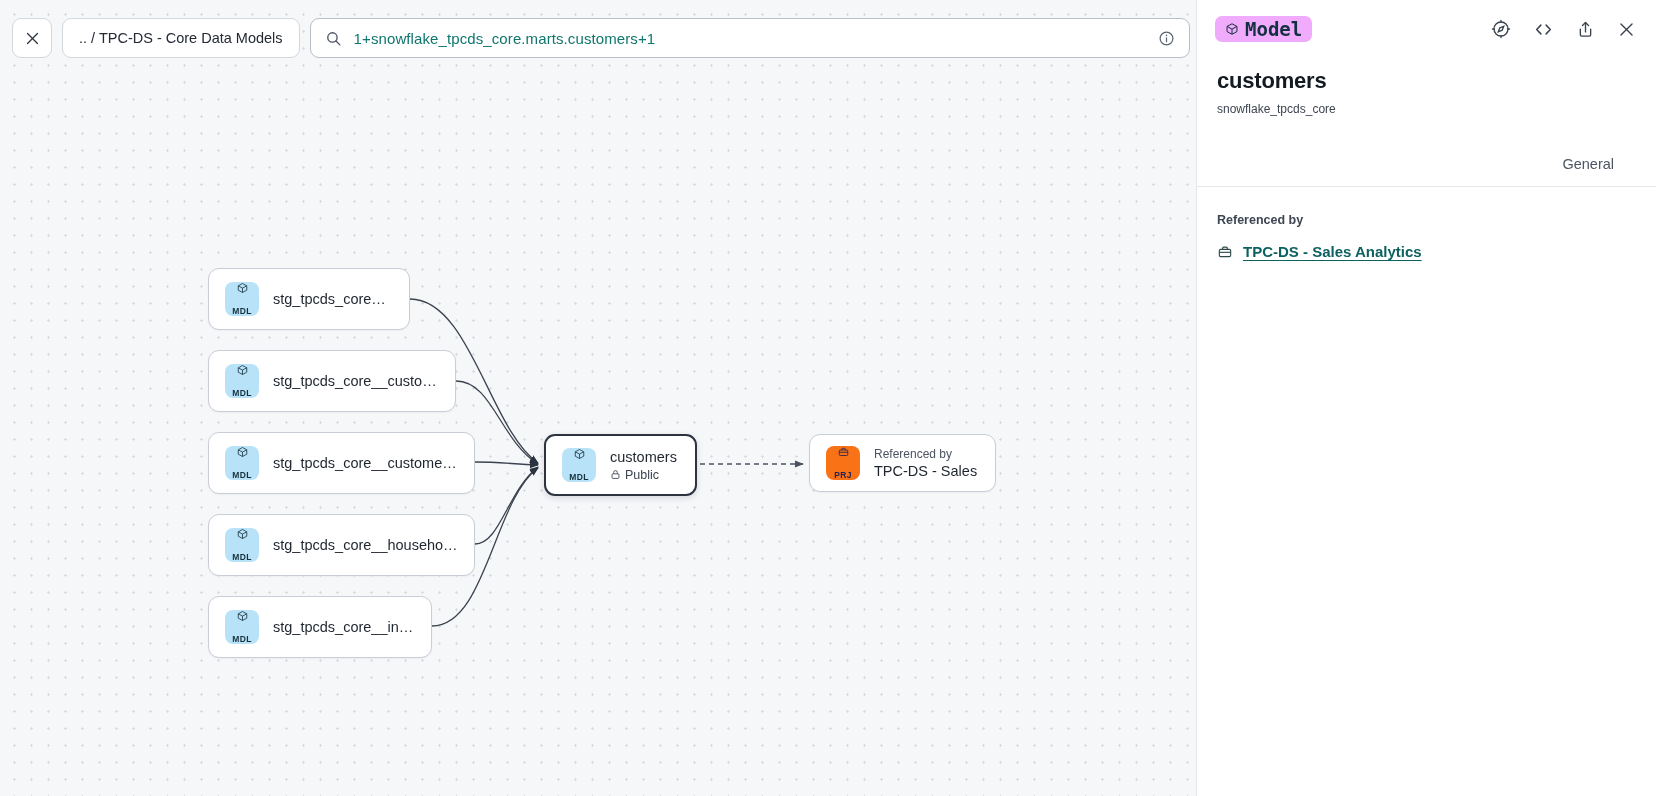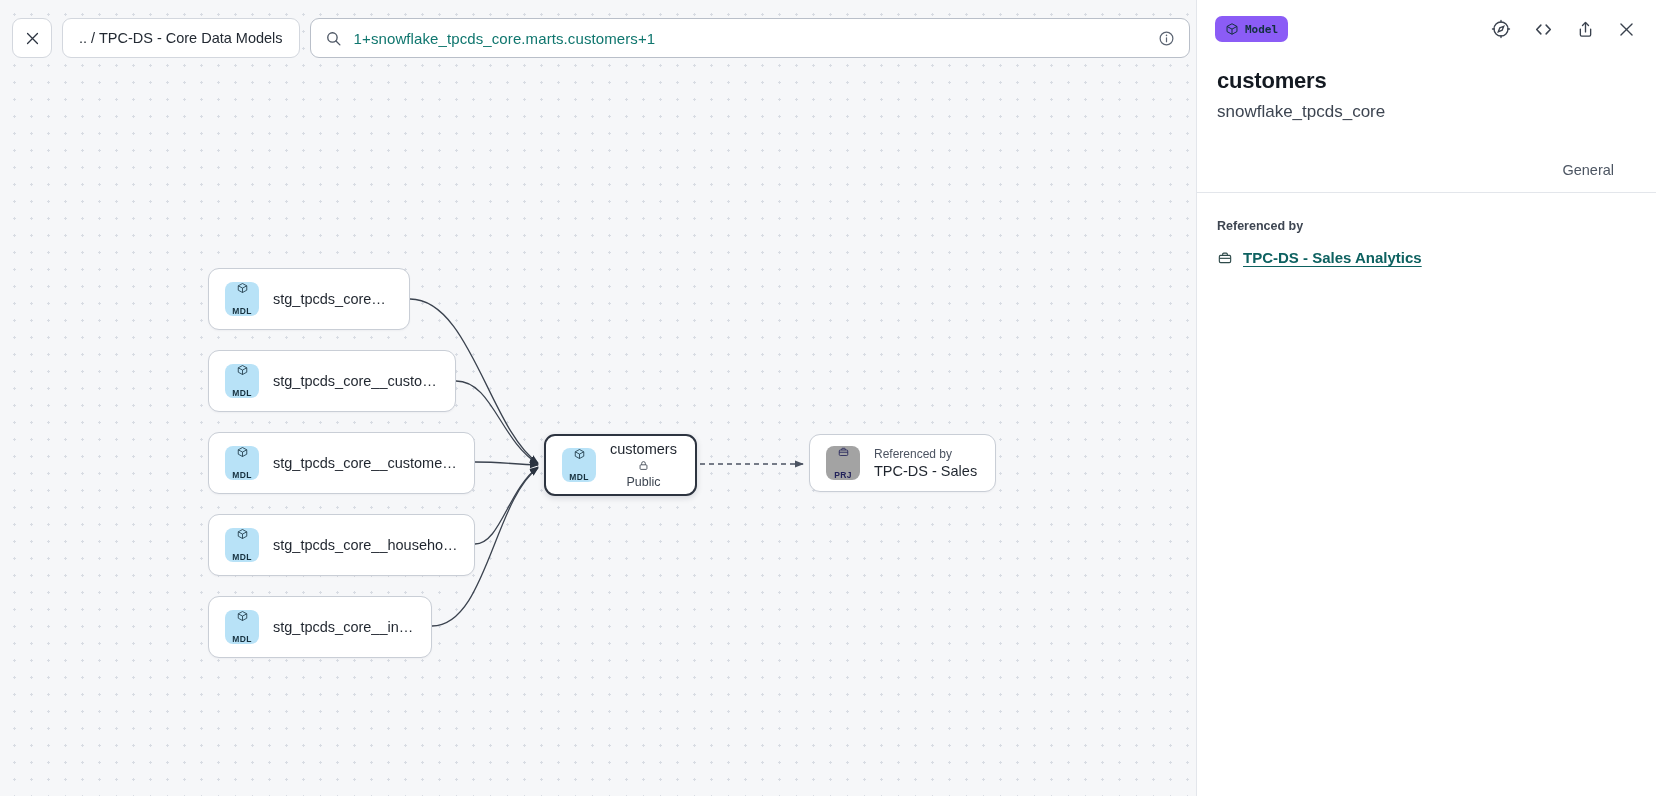--- a/index.html
+++ b/index.html
@@ -87,34 +87,34 @@
   }
   .badge {
     width: 34px; height: 34px;
     border-radius: 8px;
     display: flex; flex-direction: column;
     align-items: center; justify-content: center;
     gap: 12px;
     flex: 0 0 auto;
   }
   .badge.mdl { background: #b8e2f7; color: #16313f; }
-  .badge.prj { background: #a3a3a3; color: #23235a; }
+  .badge.prj { background: #f97316; color: #23235a; }
   .badge .blabel {
     font-size: 8.5px; font-weight: 700; letter-spacing: 0.3px;
     line-height: 9px; margin-top: 1px;
   }
   .node-text { min-width: 0; overflow: hidden; }
   .node-title {
     font-size: 14.5px; color: #1f252e;
     white-space: nowrap; overflow: hidden; text-overflow: ellipsis;
   }
   .node-sub {
     font-size: 12.5px; color: #3d4551;
     display: flex; align-items: center; gap: 4px;
-    margin-top: 3px; white-space: nowrap; flex-direction: column;
+    margin-top: 3px; white-space: nowrap;
   }
   .node-eyebrow {
     font-size: 12px; color: #4b5361; white-space: nowrap;
   }
   .node-name2 {
     font-size: 14.5px; color: #1f252e; margin-top: 2px; white-space: nowrap;
   }
 
   
   .panel {
@@ -124,35 +124,35 @@
     display: flex; flex-direction: column;
     position: relative;
   }
   .panel-top {
     height: 58px;
     display: flex; align-items: center;
     padding: 0 20px 0 18px;
     gap: 12px;
   }
   .kind-badge {
-    background: #8b5cf6;
+    background: #f0abfc;
     color: #12303f;
     border-radius: 7px;
     height: 26px;
     display: flex; align-items: center; gap: 6px;
     padding: 0 10px;
-    font-size: 11px; font-weight: 600;
+    font-size: 19px; font-weight: 600;
     font-family: "DejaVu Sans Mono", "Liberation Mono", monospace;
   }
   .panel-actions { margin-left: auto; display: flex; align-items: center; gap: 22px; color: #3a424e; }
   .panel-actions .act { cursor: pointer; display: flex; }
 
   .panel-head { padding: 10px 20px 0 20px; }
   .panel-title { font-size: 22px; font-weight: 700; color: #141a22; letter-spacing: -0.2px; }
-  .panel-subtitle { font-size: 17px; color: #3d4551; margin-top: 8px; }
+  .panel-subtitle { font-size: 12px; color: #3d4551; margin-top: 8px; }
 
   .tabs {
     display: flex; align-items: flex-end; gap: 0;
     margin-top: 30px;
     border-bottom: 1px solid #e3e6eb;
     padding: 0 20px;
     flex-direction: column;
   }
   .tab {
     display: flex; align-items: center; gap: 9px;

